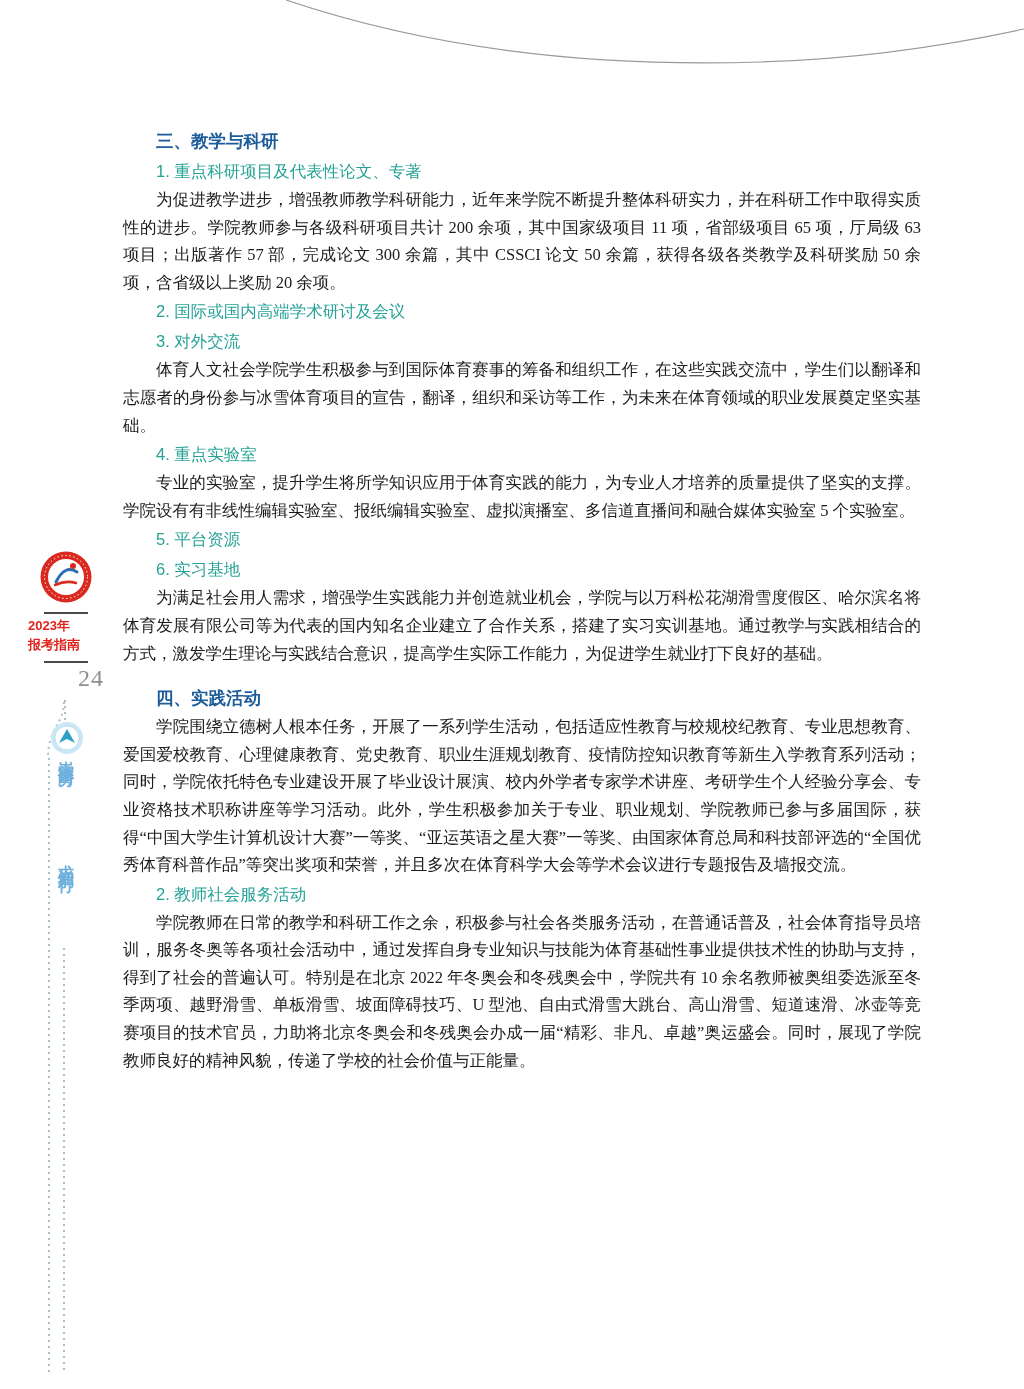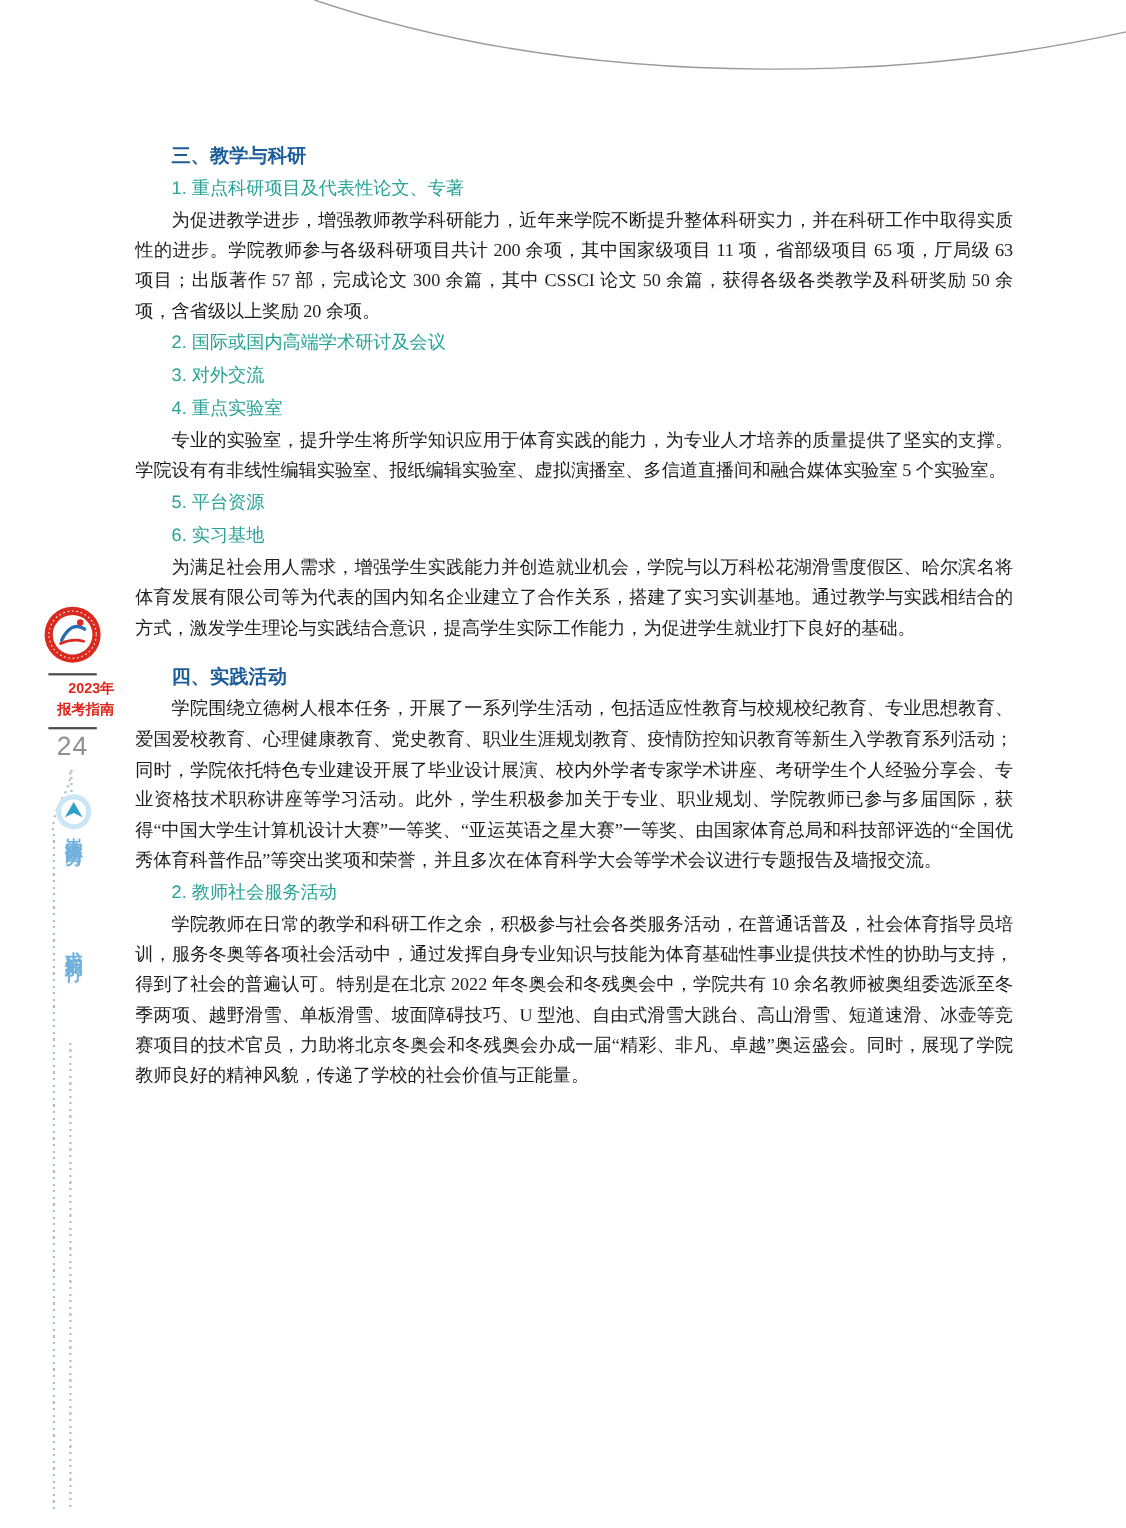--- a/index.html
+++ b/index.html
@@ -27,27 +27,27 @@
   }
   .p{
     line-height:27.6px;text-align:justify;text-indent:33px;margin:0;
   }
 
   
   .logo{position:absolute;left:40px;top:551px;width:52px;height:52px;}
   .rule{position:absolute;left:44px;width:44px;border-top:2px solid #4a4a4a;height:0;}
   .rule-1{top:612px;} .rule-2{top:661px;}
   .badge{
-    position:absolute;left:28px;top:617px;width:76px;text-align:right;
+    position:absolute;left:28px;top:617px;width:76px;text-align:left;
     color:#e0241b;font-family:"Liberation Sans","DejaVu Sans",sans-serif;
     font-weight:bold;font-size:13px;line-height:1.45;
   }
   .pagenum{
-    position:absolute;left:28px;top:665px;width:76px;text-align:center;
-    color:#8f8f8f;font-family:Liberation Sans, sans-serif;
+    position:absolute;left:28px;top:665px;width:76px;text-align:right;
+    color:#8f8f8f;font-family:Liberation Serif, serif;
     font-size:24px;letter-spacing:1px;
   }
   .vdots{
     position:absolute;width:2px;
     background-image:repeating-linear-gradient(to bottom,#a9bfcc 0 2px,transparent 2px 6px);
   }
   .dotseg{left:64px;top:700px;height:22px;}
   .dotlineA{left:48px;top:758px;height:614px;}
   .dotlineB{left:63px;top:948px;height:424px;}
   .dotarc{position:absolute;left:46px;top:700px;}
@@ -104,20 +104,21 @@
 
 <div class="motto motto-1">崇德尚勇</div>
 <div class="motto motto-2">求知躬行</div>
 
 <div class="doc">
   <div class="h1">三、教学与科研</div>
   <div class="h2">1. 重点科研项目及代表性论文、专著</div>
   <p class="p">为促进教学进步，增强教师教学科研能力，近年来学院不断提升整体科研实力，并在科研工作中取得实质性的进步。学院教师参与各级科研项目共计 200 余项，其中国家级项目 11 项，省部级项目 65 项，厅局级 63 项目；出版著作 57 部，完成论文 300 余篇，其中 CSSCI 论文 50 余篇，获得各级各类教学及科研奖励 50 余项，含省级以上奖励 20 余项。</p>
   <div class="h2">2. 国际或国内高端学术研讨及会议</div>
   <div class="h2">3. 对外交流</div>
+  <p class="p">体育人文社会学院学生积极参与到国际体育赛事的筹备和组织工作，在这些实践交流中，学生们以翻译和志愿者的身份参与冰雪体育项目的宣告，翻译，组织和采访等工作，为未来在体育领域的职业发展奠定坚实基础。</p>
   <div class="h2">4. 重点实验室</div>
   <p class="p">专业的实验室，提升学生将所学知识应用于体育实践的能力，为专业人才培养的质量提供了坚实的支撑。学院设有有非线性编辑实验室、报纸编辑实验室、虚拟演播室、多信道直播间和融合媒体实验室 5 个实验室。</p>
   <div class="h2">5. 平台资源</div>
   <div class="h2">6. 实习基地</div>
   <p class="p">为满足社会用人需求，增强学生实践能力并创造就业机会，学院与以万科松花湖滑雪度假区、哈尔滨名将体育发展有限公司等为代表的国内知名企业建立了合作关系，搭建了实习实训基地。通过教学与实践相结合的方式，激发学生理论与实践结合意识，提高学生实际工作能力，为促进学生就业打下良好的基础。</p>
   <div class="h1">四、实践活动</div>
   <p class="p">学院围绕立德树人根本任务，开展了一系列学生活动，包括适应性教育与校规校纪教育、专业思想教育、爱国爱校教育、心理健康教育、党史教育、职业生涯规划教育、疫情防控知识教育等新生入学教育系列活动；同时，学院依托特色专业建设开展了毕业设计展演、校内外学者专家学术讲座、考研学生个人经验分享会、专业资格技术职称讲座等学习活动。此外，学生积极参加关于专业、职业规划、学院教师已参与多届国际，获得“中国大学生计算机设计大赛”一等奖、“亚运英语之星大赛”一等奖、由国家体育总局和科技部评选的“全国优秀体育科普作品”等突出奖项和荣誉，并且多次在体育科学大会等学术会议进行专题报告及墙报交流。</p>
   <div class="h2">2. 教师社会服务活动</div>
   <p class="p">学院教师在日常的教学和科研工作之余，积极参与社会各类服务活动，在普通话普及，社会体育指导员培训，服务冬奥等各项社会活动中，通过发挥自身专业知识与技能为体育基础性事业提供技术性的协助与支持，得到了社会的普遍认可。特别是在北京 2022 年冬奥会和冬残奥会中，学院共有 10 余名教师被奥组委选派至冬季两项、越野滑雪、单板滑雪、坡面障碍技巧、U 型池、自由式滑雪大跳台、高山滑雪、短道速滑、冰壶等竞赛项目的技术官员，力助将北京冬奥会和冬残奥会办成一届“精彩、非凡、卓越”奥运盛会。同时，展现了学院教师良好的精神风貌，传递了学校的社会价值与正能量。</p>
 </div>

